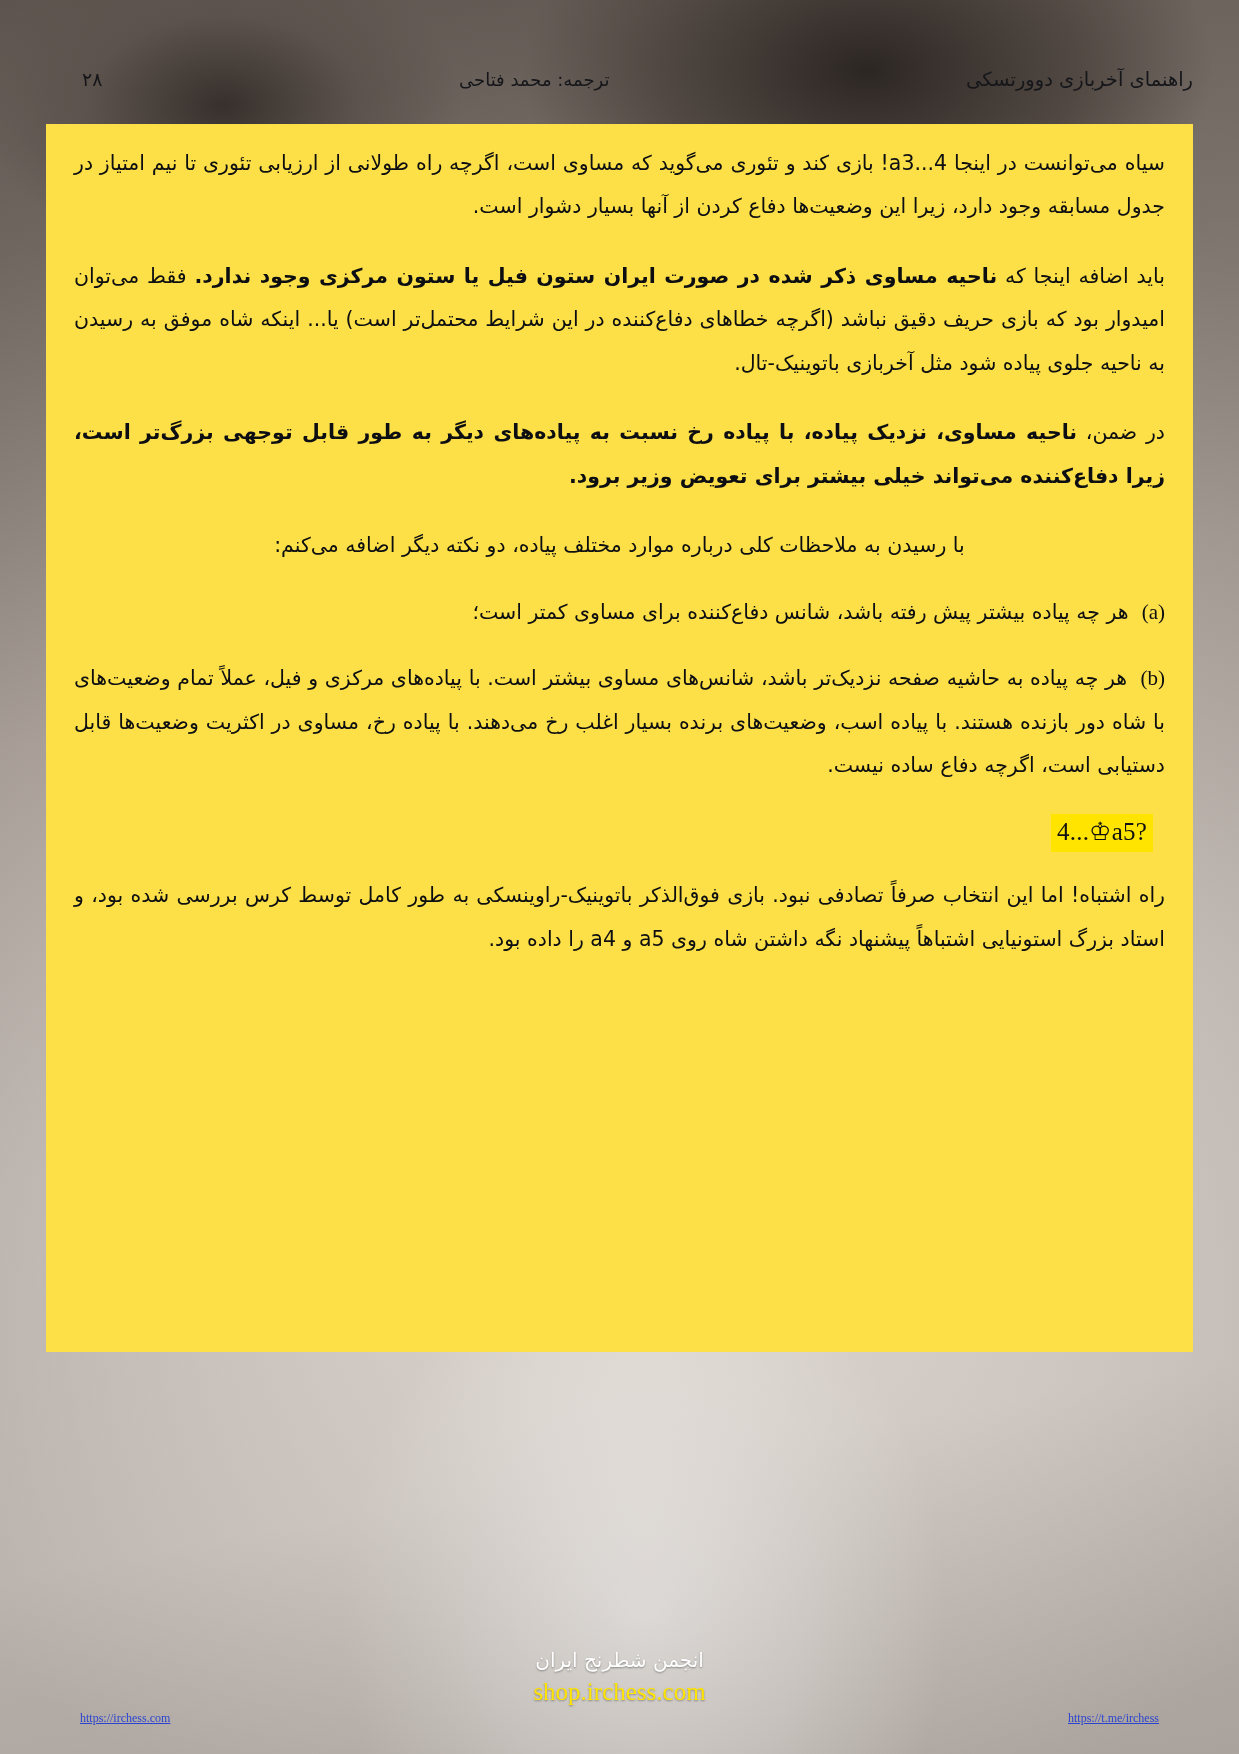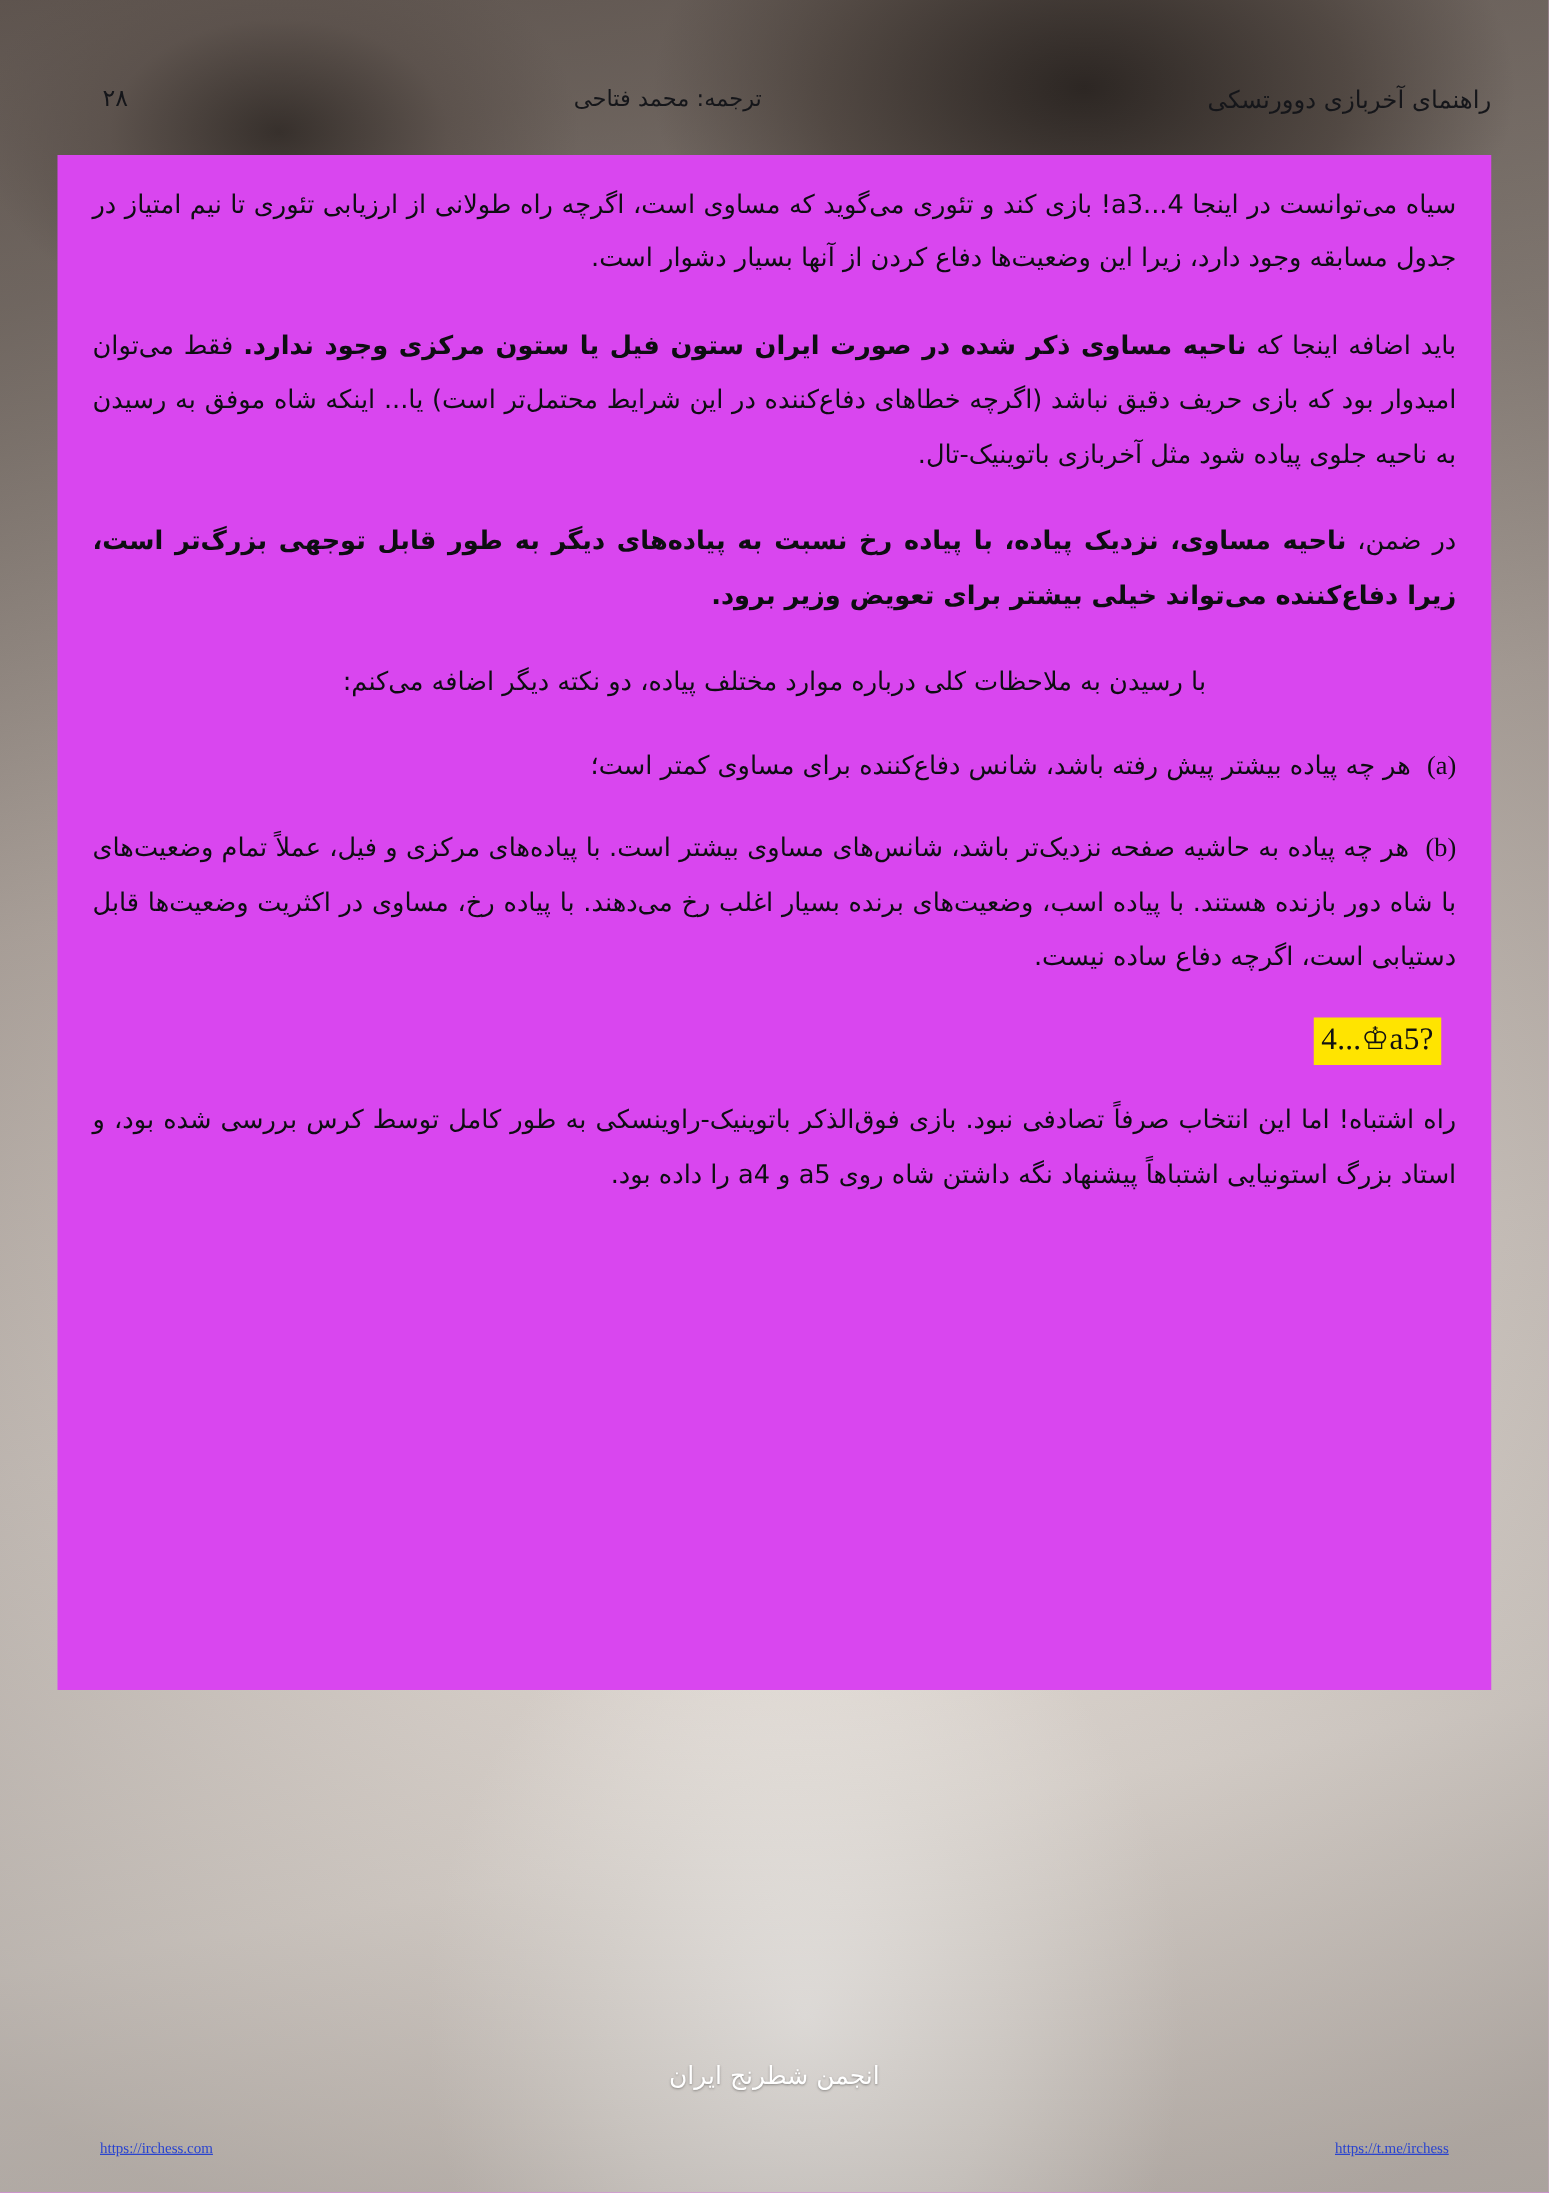--- a/index.html
+++ b/index.html
@@ -51,21 +51,21 @@
   .page-header .hdr-center { font-size: 18px; }
   .page-header .hdr-left { font-size: 19px; margin-left: 36px; }
 
   
   .content-block {
     position: absolute;
     top: 124px;
     left: 46px;
     width: 1147px;
     height: 1228px;
-    background: #d946ef;
+    background: #fde047;
     direction: rtl;
     box-sizing: border-box;
     padding: 18px 28px 10px 28px;
   }
 
   p.para {
     margin: 0 0 0 0;
     font-family: "DejaVu Sans", sans-serif;
     font-size: 20.5px;
     line-height: 2.12;
@@ -192,16 +192,17 @@
   <p class="para">راه اشتباه! اما این انتخاب صرفاً تصادفی نبود. بازی فوق‌الذکر باتوینیک-راوینسکی به طور کامل توسط کرس بررسی شده بود، و استاد بزرگ استونیایی اشتباهاً پیشنهاد نگه داشتن شاه روی a5 و a4 را داده بود.</p>
 
   <div class="gap-md"></div>
 
 
 </div>
 
 <div class="footer">
   <div class="footer-center">
     <div class="footer-fa">انجمن شطرنج ایران</div>
+    <div class="footer-shop">shop.irchess.com</div>
   </div>
   <div class="footer-link right">https://t.me/irchess</div>
   <div class="footer-link left">https://irchess.com</div>
 </div>
 
 </body></html>

